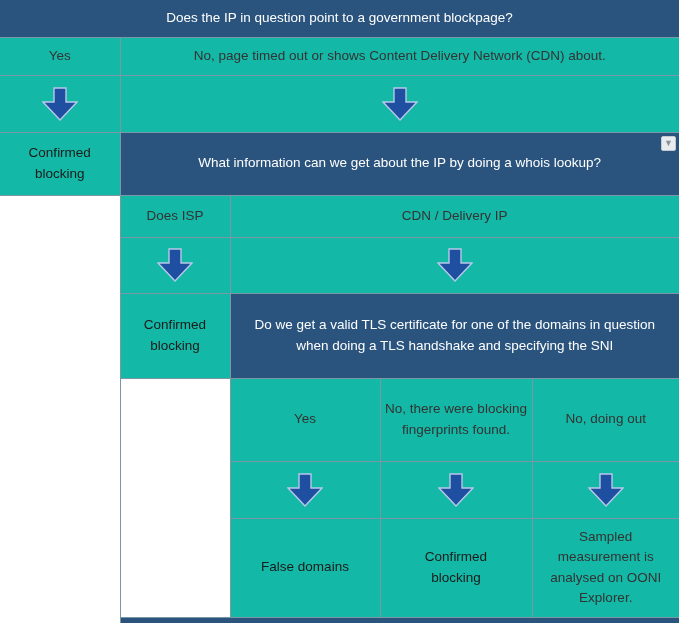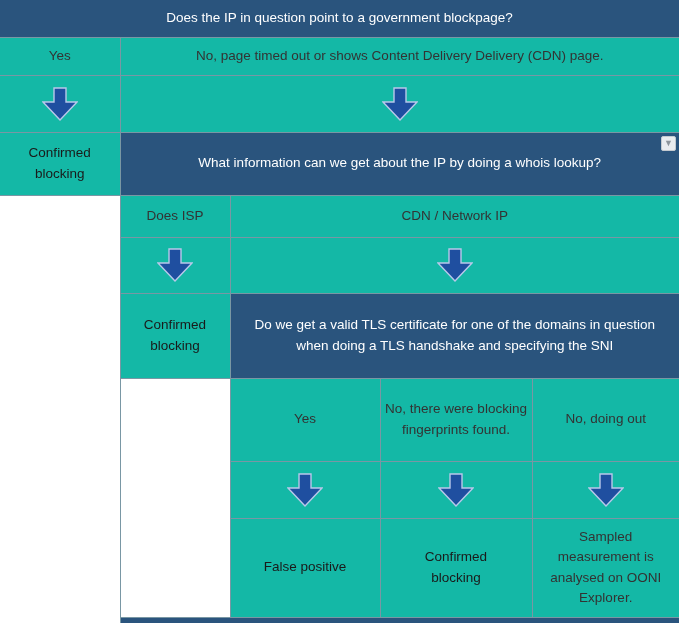--- a/index.html
+++ b/index.html
@@ -68,21 +68,21 @@
         <col style="width:147px">
     </colgroup>
 
     <tbody>
         <tr class="h37">
       <td class="hdr" colspan="5">Does the IP in question point to a government blockpage?</td>
     </tr>
 
     <tr class="h38">
       <td>Yes</td>
-      <td colspan="4">No, page timed out or shows Content Delivery Delivery (CDN) page.</td>
+      <td colspan="4">No, page timed out or shows Content Delivery Network (CDN) about.</td>
     </tr>
 
     <tr class="h57">
       <td><span class="arrow"><svg width="36" height="34" viewBox="0 0 36 34">
                 <path d="M12 1 h12 v14 h11 L18 33 L1 15 h11 Z" fill="#1f4fa0" stroke="#b9c8ea" stroke-width="1.4"></path>
               </svg></span></td>
       <td colspan="4"><span class="arrow"><svg width="36" height="34" viewBox="0 0 36 34">
                 <path d="M12 1 h12 v14 h11 L18 33 L1 15 h11 Z" fill="#1f4fa0" stroke="#b9c8ea" stroke-width="1.4"></path>
               </svg></span></td>
     </tr>
@@ -91,21 +91,21 @@
       <td class="bold">Confirmed blocking</td>
       <td class="hdr rel" colspan="4">
         <span>What information can we get about the IP by doing a whois lookup?</span>
         <span class="dd-icon">▼</span>
       </td>
     </tr>
 
     <tr class="h42">
       <td class="blank" rowspan="7"></td>
       <td>Does ISP</td>
-      <td colspan="3">CDN / Network IP</td>
+      <td colspan="3">CDN / Delivery IP</td>
     </tr>
 
     <tr class="h56">
       <td><span class="arrow"><svg width="36" height="34" viewBox="0 0 36 34">
                 <path d="M12 1 h12 v14 h11 L18 33 L1 15 h11 Z" fill="#1f4fa0" stroke="#b9c8ea" stroke-width="1.4"></path>
               </svg></span></td>
       <td colspan="3"><span class="arrow"><svg width="36" height="34" viewBox="0 0 36 34">
                 <path d="M12 1 h12 v14 h11 L18 33 L1 15 h11 Z" fill="#1f4fa0" stroke="#b9c8ea" stroke-width="1.4"></path>
               </svg></span></td>
     </tr>
@@ -128,21 +128,21 @@
               </svg></span></td>
       <td><span class="arrow"><svg width="36" height="34" viewBox="0 0 36 34">
                 <path d="M12 1 h12 v14 h11 L18 33 L1 15 h11 Z" fill="#1f4fa0" stroke="#b9c8ea" stroke-width="1.4"></path>
               </svg></span></td>
       <td><span class="arrow"><svg width="36" height="34" viewBox="0 0 36 34">
                 <path d="M12 1 h12 v14 h11 L18 33 L1 15 h11 Z" fill="#1f4fa0" stroke="#b9c8ea" stroke-width="1.4"></path>
               </svg></span></td>
     </tr>
 
     <tr class="h99">
-      <td class="bold">False positive</td>
+      <td class="bold">False domains</td>
       <td class="bold" style="padding:2px 30px;">Confirmed blocking</td>
       <td style="padding:2px 16px;">Sampled measurement is analysed on OONI Explorer.</td>
     </tr>
 
     <tr class="h6">
       <td class="bar" colspan="4"></td>
     </tr>
   </tbody>
     </table>
 </div>

